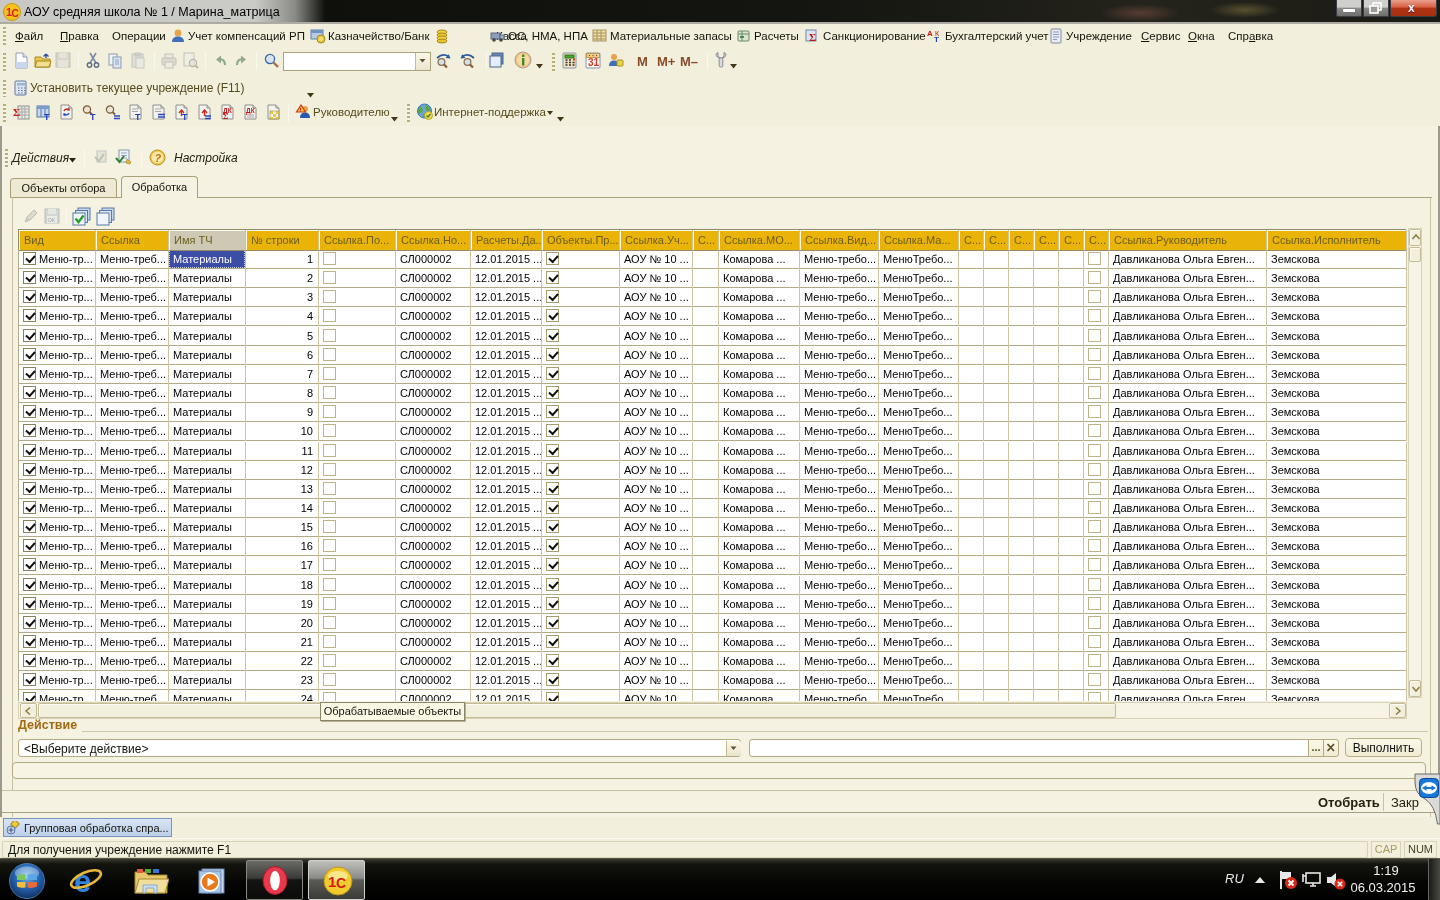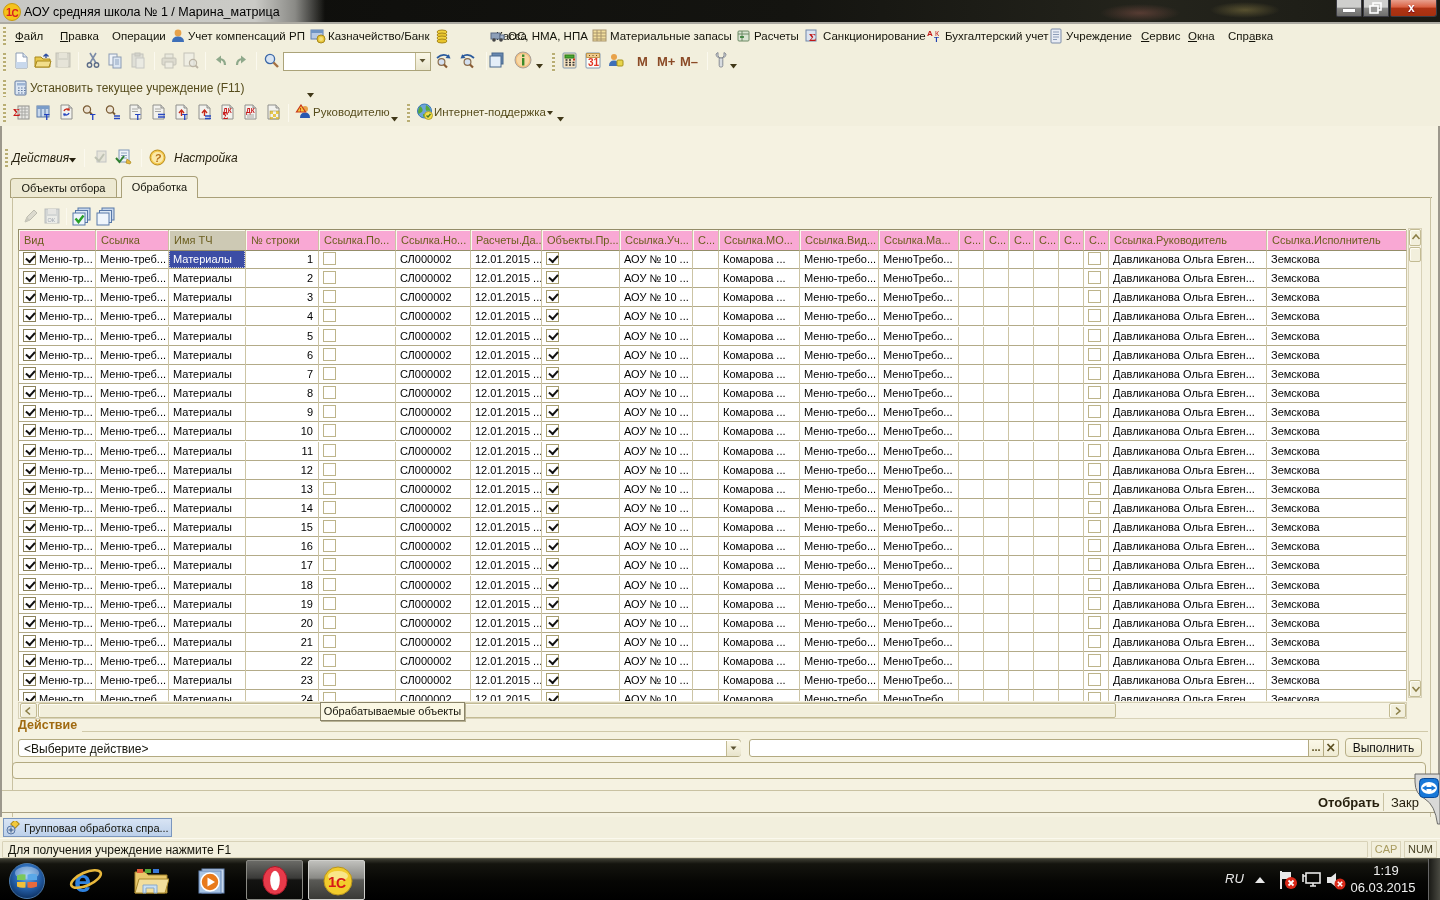--- a/index.html
+++ b/index.html
@@ -4,21 +4,21 @@
 *{margin:0;padding:0;box-sizing:border-box;}
 html,body{width:1440px;height:900px;overflow:hidden;}
 body{font-family:"Liberation Sans",sans-serif;background:#F2EFDD;position:relative;}
 .abs{position:absolute;}
 .sep{position:absolute;width:1px;background:#C9C2A2;border-right:1px solid #FBF9EE;}
 .grip{position:absolute;width:3px;background-image:repeating-linear-gradient(to bottom,#B9AE74 0 2px,#F6F3E3 2px 4px);}
 .tbtext{color:#564C1C;font-size:12px;}
 .cb{position:absolute;width:13px;height:13px;background:#fff;border:1px solid #A79E6F;}
 .cb.ck::after{content:"";position:absolute;left:2px;top:2px;width:7px;height:4px;border-left:2px solid #111;border-bottom:2px solid #111;transform:rotate(-48deg);}
 .cbg{border:1px solid #BDB48A;}
-.hdrcell{position:absolute;top:0;height:21px;background:#f9a8d4;border-right:1px solid #CCC4A4;border-bottom:1px solid #948D68;box-shadow:inset 1px 1px 0 #FBF9EE;color:#6B5E1E;font-size:11px;line-height:20px;padding-left:5px;overflow:hidden;white-space:nowrap;}
+.hdrcell{position:absolute;top:0;height:21px;background:#eab308;border-right:1px solid #CCC4A4;border-bottom:1px solid #948D68;box-shadow:inset 1px 1px 0 #FBF9EE;color:#6B5E1E;font-size:11px;line-height:20px;padding-left:5px;overflow:hidden;white-space:nowrap;}
 .cell{position:absolute;top:0;height:19px;border-right:1px solid #CCC4A4;font-size:11px;line-height:18px;padding-left:4px;overflow:hidden;white-space:nowrap;color:#000;}
 .row{position:absolute;left:0;width:1388px;height:19.4px;background:#fff;border-bottom:1px solid #B3AB88;}
 .btn{position:absolute;background:linear-gradient(#FBF8E8,#EFEBD3);border:1px solid #B9B088;border-radius:3px;font-size:12px;color:#111;text-align:center;}
 .sb{position:absolute;background:#F2EFDC;border:1px solid #C3BB93;border-radius:2px;box-shadow:inset 1px 1px 0 #FDFCF3;color:#8A7D45;text-align:center;}
 </style></head><body>
 
 <div class="abs" style="left:0;top:0;width:1440px;height:24px;background:linear-gradient(to right,#0C0C0A 0,#141410 55%,#24241C 80%,#1A1A14 100%);">
  <div class="abs" style="left:0;top:0;width:330px;height:24px;background:linear-gradient(to right,#C8C8C4 0,#CACAC6 255px,#8A8A86 295px,rgba(40,40,36,0) 325px);"></div>
  <div class="abs" style="left:1100px;top:4px;width:80px;height:18px;background:radial-gradient(closest-side,rgba(150,90,80,0.45),rgba(0,0,0,0));"></div>
  <div class="abs" style="left:1210px;top:2px;width:70px;height:16px;background:radial-gradient(closest-side,rgba(190,170,90,0.35),rgba(0,0,0,0));"></div>

